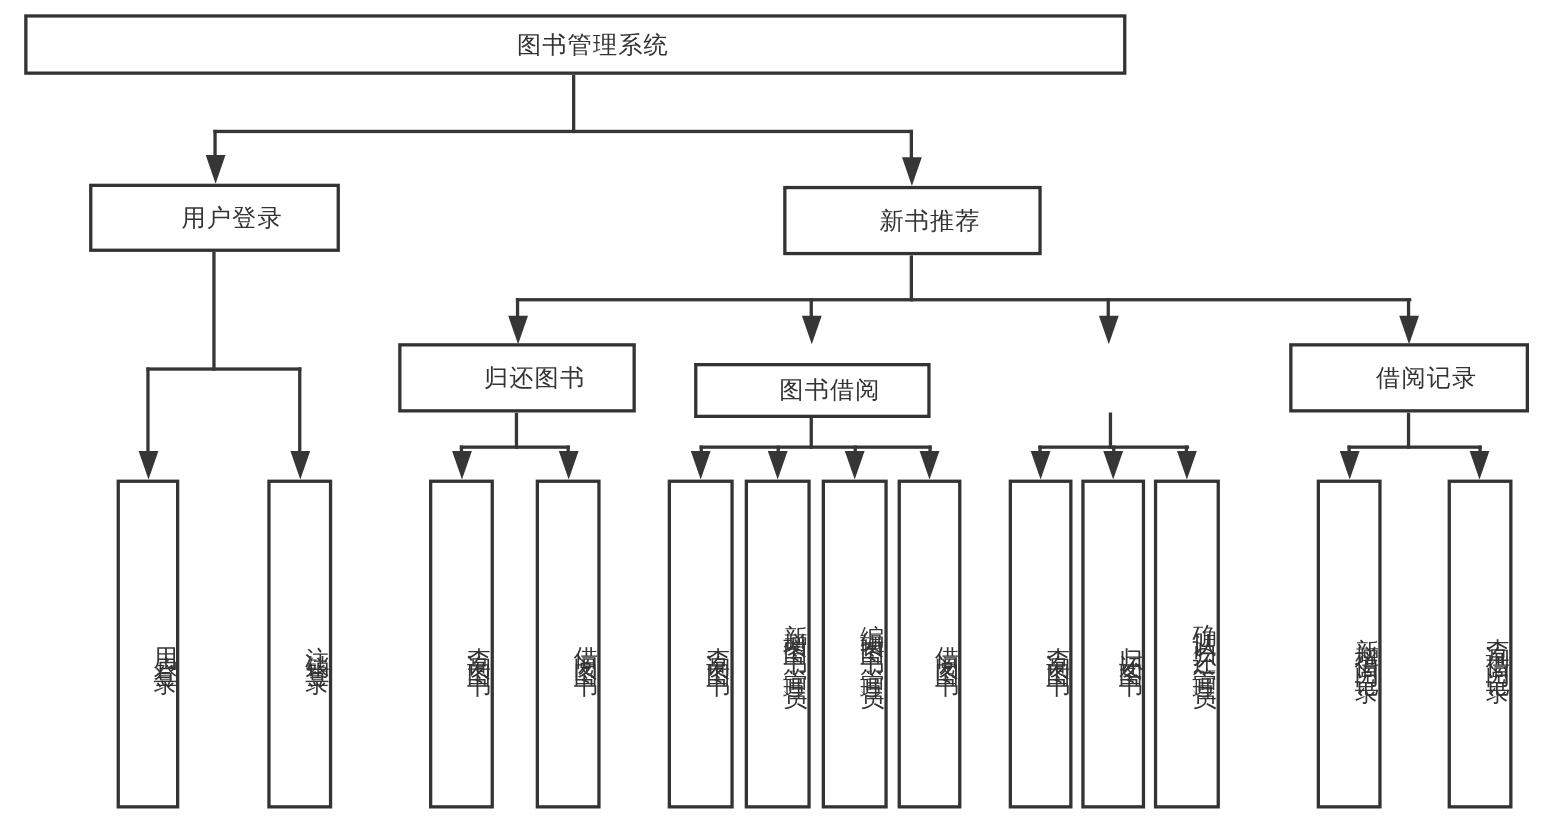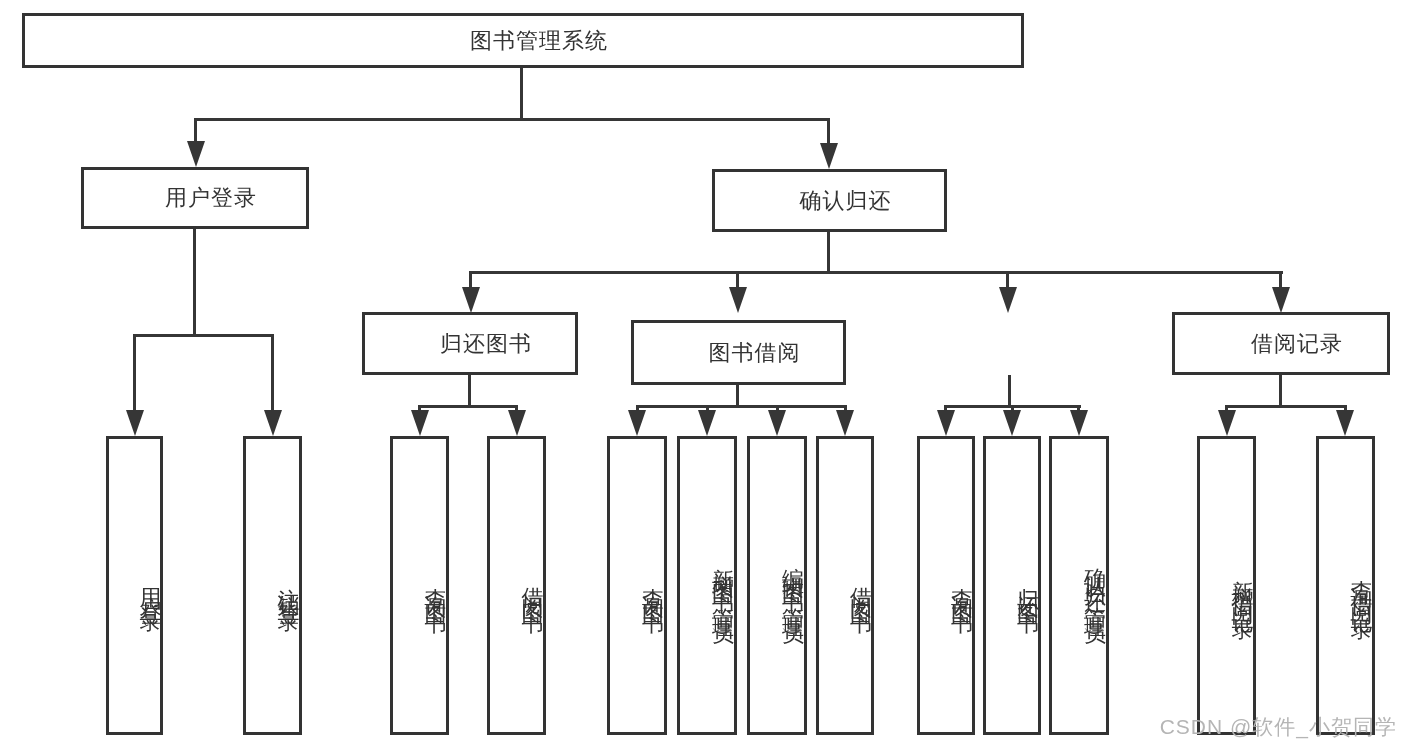--- a/index.html
+++ b/index.html
@@ -117,27 +117,27 @@
   <div class="arrow" style="left:1336px; top:410px;"></div>
 
   <div class="node" style="left:22px; top:13px; width:1002px; height:55px;">
     <span class="lbl">图书管理系统</span>
   </div>
 
   <div class="node" style="left:81px; top:167px; width:228px; height:62px;">
     <span class="lbl">用户登录</span>
   </div>
   <div class="node" style="left:712px; top:169px; width:235px; height:63px;">
-    <span class="lbl">确认归还</span>
+    <span class="lbl">新书推荐</span>
   </div>
 
   <div class="node" style="left:362px; top:312px; width:216px; height:63px;">
     <span class="lbl">归还图书</span>
   </div>
-  <div class="node" style="left:631px; top:320px; width:215px; height:65px;">
+  <div class="node" style="left:631px; top:330px; width:215px; height:50px;">
     <span class="lbl">图书借阅</span>
   </div>
   <div class="node" style="left:1172px; top:312px; width:218px; height:63px;">
     <span class="lbl">借阅记录</span>
   </div>
 
   <div class="node" style="left:106px; top:436px; width:57px; height:299px;">
     <span class="lbl vtext">用户登录</span>
   </div>
   <div class="node" style="left:243px; top:436px; width:59px; height:299px;">
@@ -174,15 +174,14 @@
     <span class="lbl vtext">确认归还（管理员）</span>
   </div>
 
   <div class="node" style="left:1197px; top:436px; width:59px; height:299px;">
     <span class="lbl vtext">新增借阅记录</span>
   </div>
   <div class="node" style="left:1316px; top:436px; width:59px; height:299px;">
     <span class="lbl vtext">查询借阅记录</span>
   </div>
 
-  <div class="watermark">CSDN @软件_小贺同学</div>
 
 </div>
 
 </body></html>

